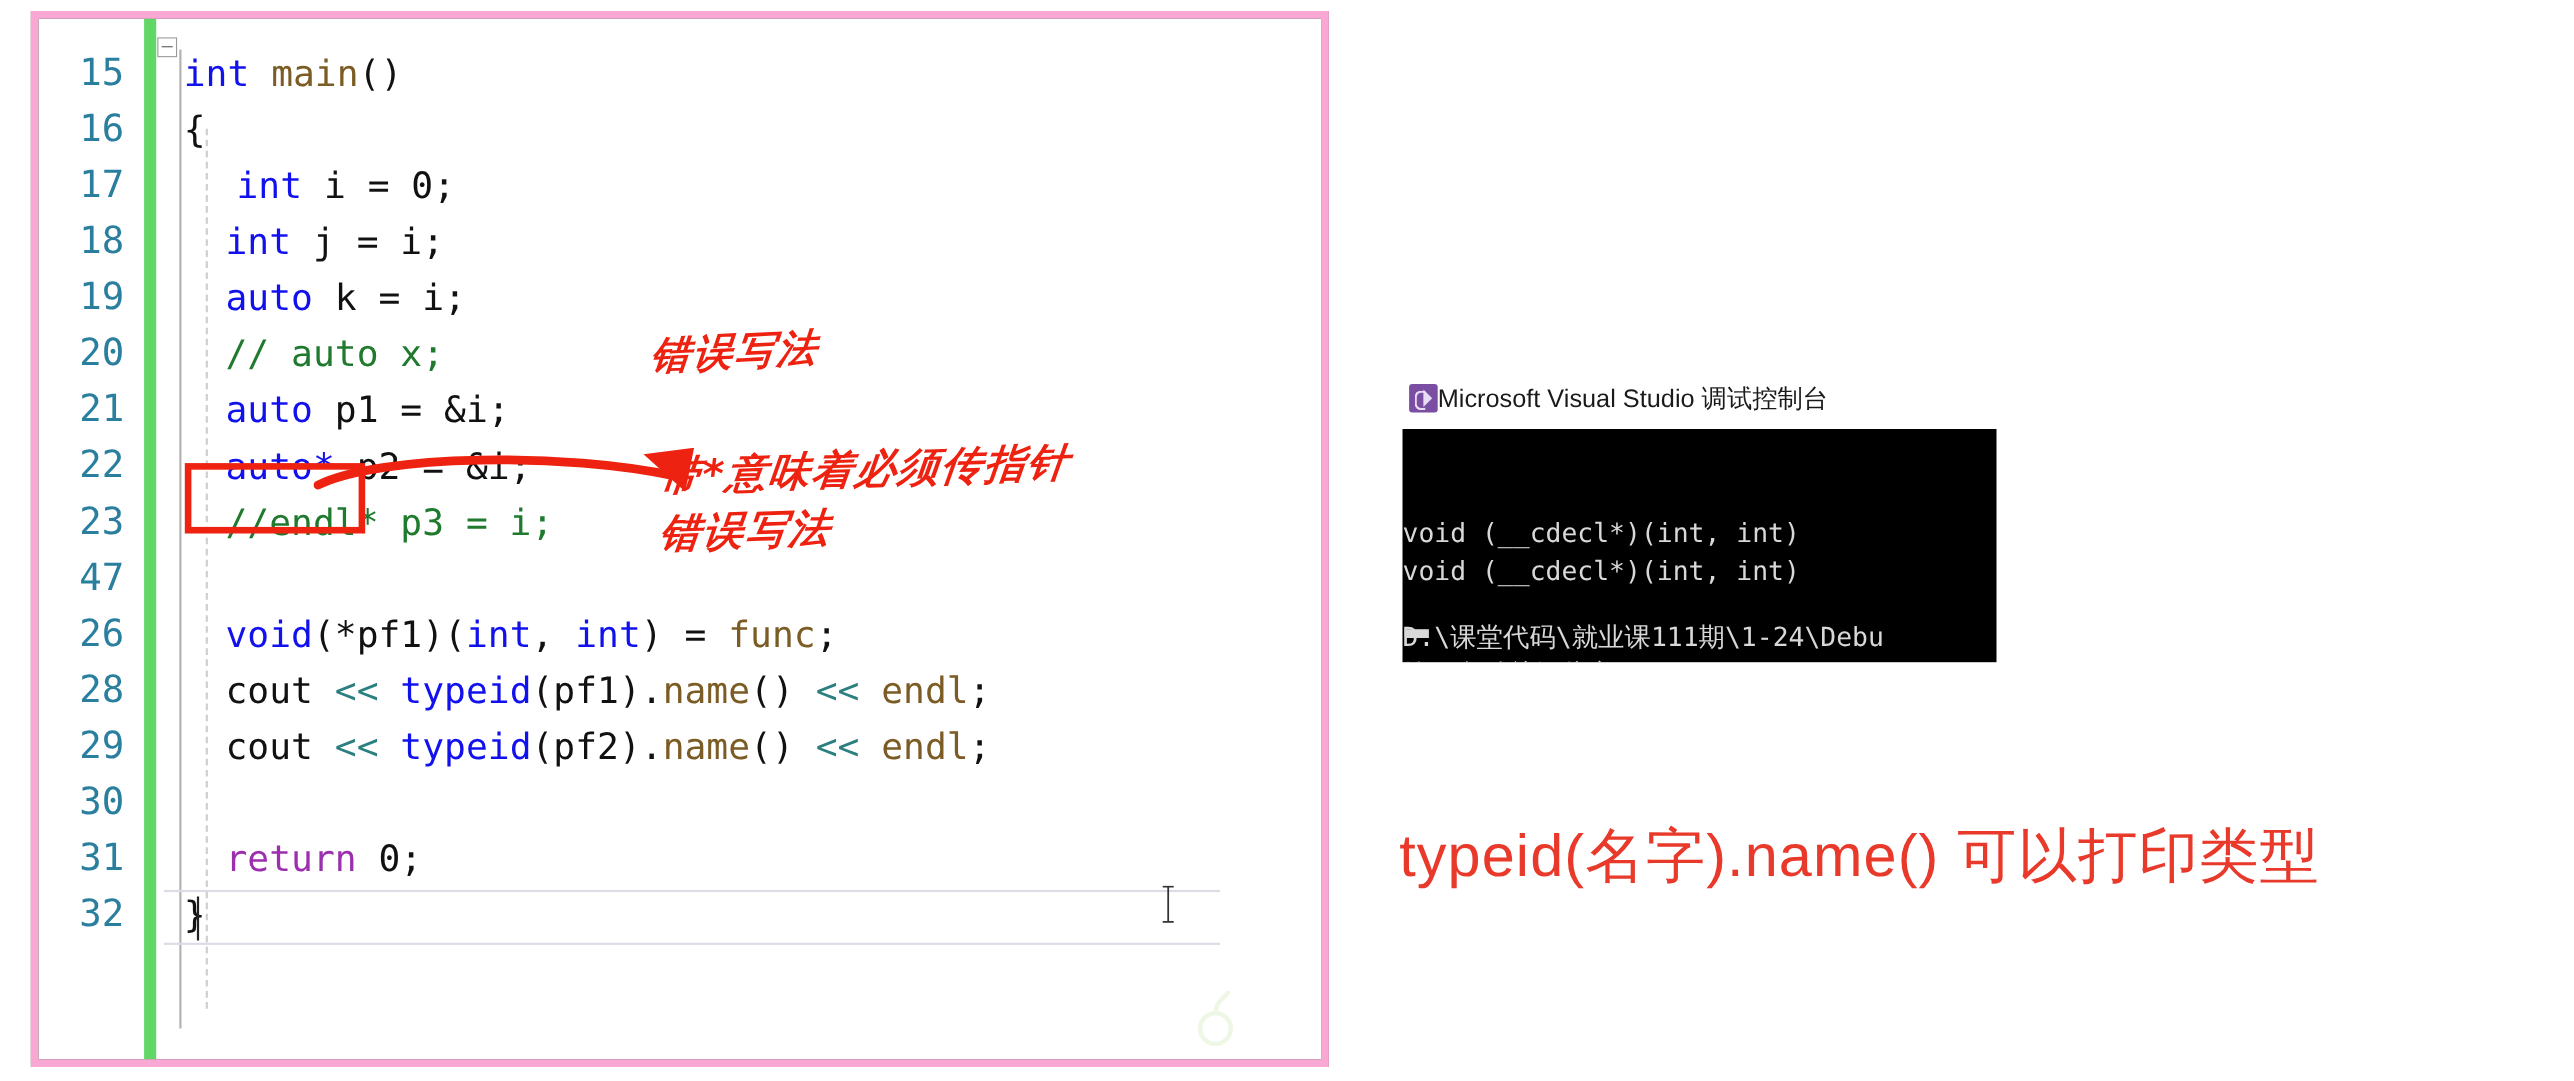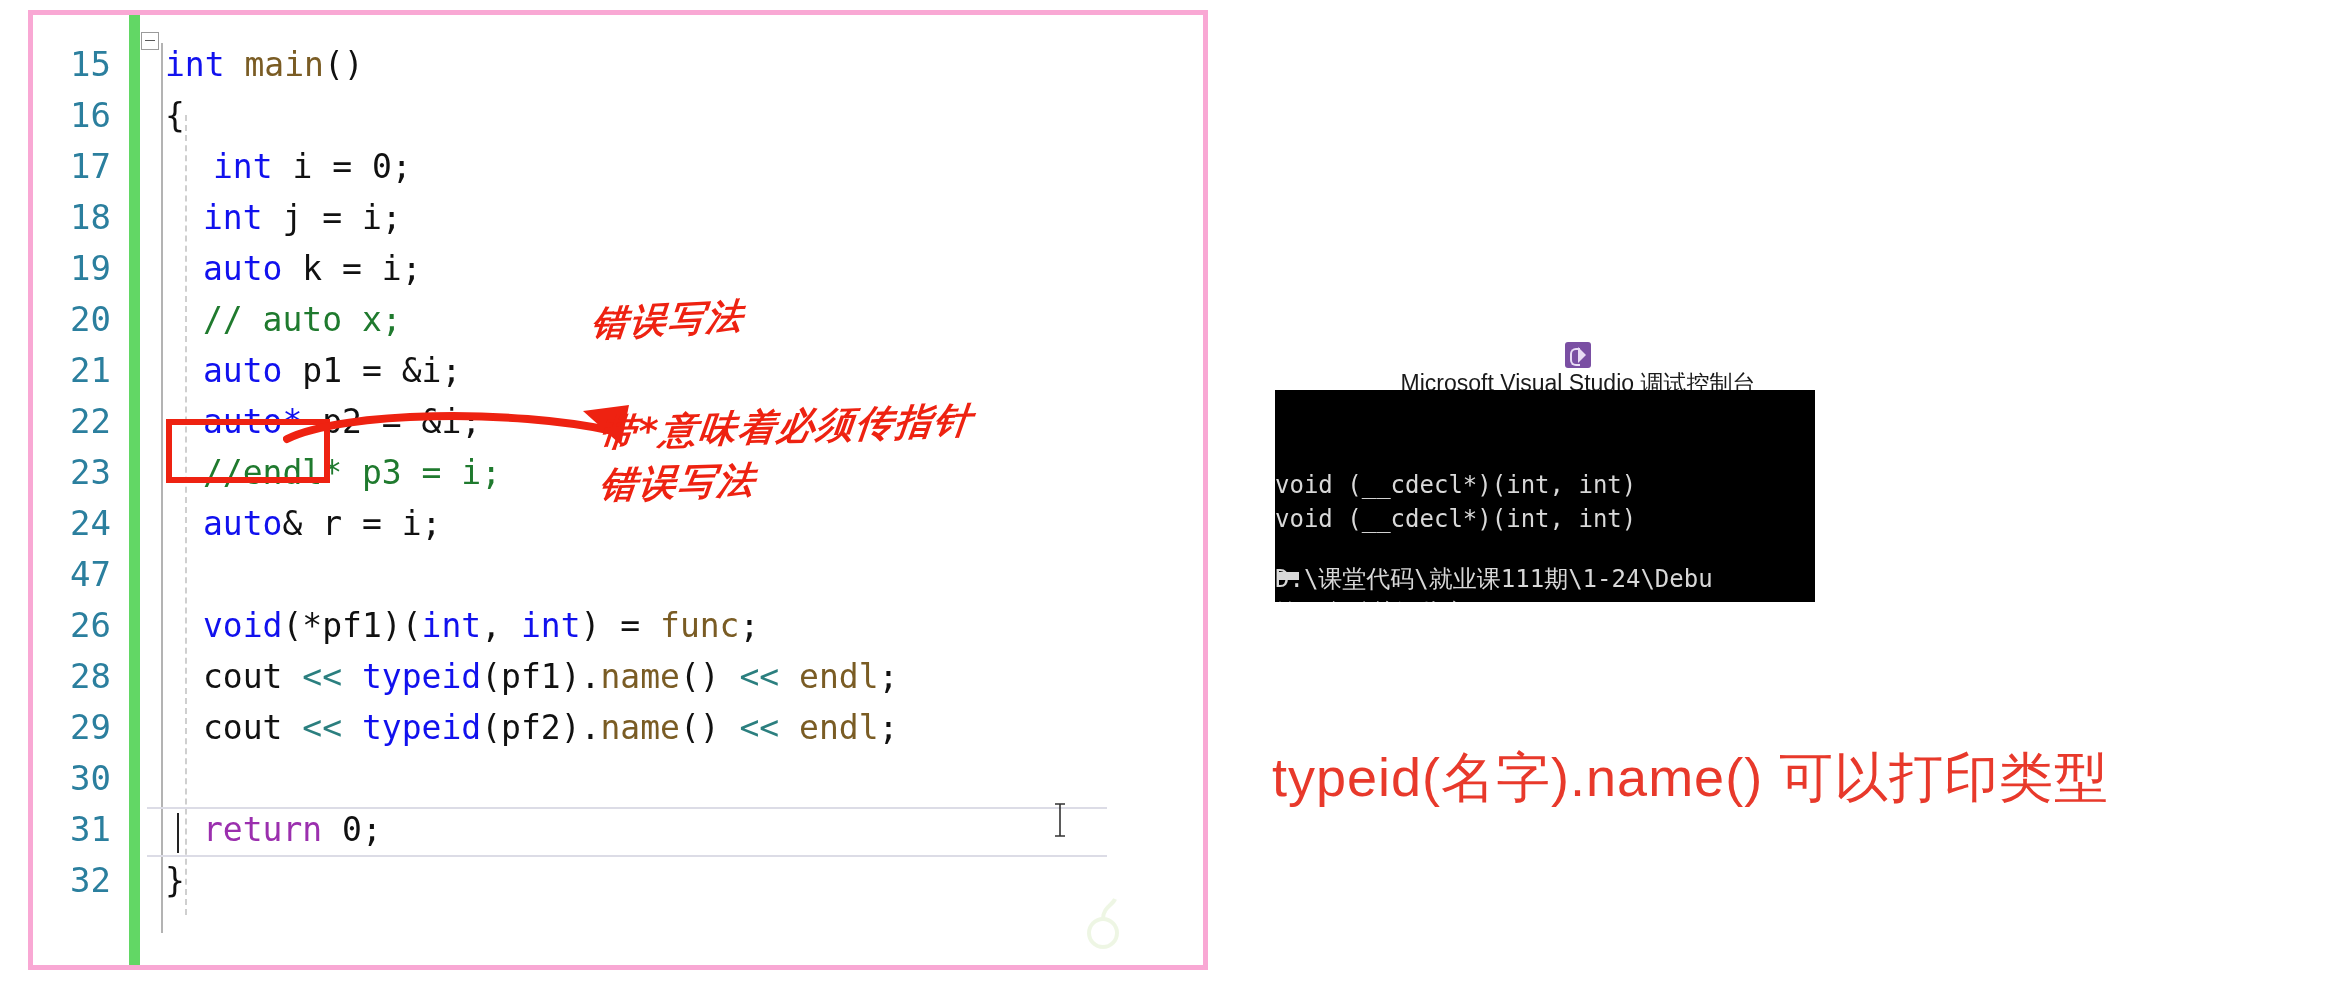--- a/index.html
+++ b/index.html
@@ -19,21 +19,21 @@
     background: #ffffff;
   }
 
   
   .editor-frame {
     position: absolute;
     left: 28px;
     top: 10px;
     width: 1180px;
     height: 960px;
-    border: 5px solid #f9a8d4;
+    border: 7px solid #f9a8d4;
     box-sizing: border-box;
     background: #737373;
     overflow: hidden;
   }
 
   .editor-inner {
     position: absolute;
     inset: 0;
     background: #ffffff;
   }
@@ -229,21 +229,20 @@
     left: 1275px;
     top: 342px;
     width: 600px;
   }
   .console-title {
     display: flex;
     align-items: center;
     height: 40px;
     padding-left: 6px;
     background: #ffffff;
-    flex-direction: column;
   }
   .vs-icon {
     width: 26px;
     height: 26px;
     background: #7a4fa3;
     border-radius: 3px;
     position: relative;
     flex: 0 0 auto;
   }
   .vs-icon::before {
@@ -331,21 +330,20 @@
       <div class="code-rows" id="code-rows">
           <div class="code-row"><span class="gutter">15</span><span class="code-text" style="left: 132px;"><span class="kw">int</span><span class="op"> </span><span class="fn">main</span><span class="punct">()</span></span></div>
           <div class="code-row"><span class="gutter">16</span><span class="code-text" style="left: 132px;"><span class="punct">{</span></span></div>
           <div class="code-row"><span class="gutter">17</span><span class="code-text" style="left: 170px; margin-left: 10px;"><span class="kw">int</span><span class="op"> i = </span><span class="num">0</span><span class="punct">;</span></span></div>
           <div class="code-row"><span class="gutter">18</span><span class="code-text" style="left: 170px;"><span class="kw">int</span><span class="op"> j = i;</span></span></div>
           <div class="code-row"><span class="gutter">19</span><span class="code-text" style="left: 170px;"><span class="kw">auto</span><span class="op"> k = i;</span></span></div>
           <div class="code-row"><span class="gutter">20</span><span class="code-text" style="left: 170px; text-align: center;"><span class="cmt">// auto x;</span></span></div>
           <div class="code-row"><span class="gutter">21</span><span class="code-text" style="left: 170px;"><span class="kw">auto</span><span class="op"> p1 = &amp;i;</span></span></div>
           <div class="code-row"><span class="gutter">22</span><span class="code-text" style="left: 170px;"><span class="kw">auto*</span><span class="op"> p2 = &amp;i;</span></span></div>
           <div class="code-row"><span class="gutter">23</span><span class="code-text" style="left: 170px;"><span class="cmt">//endl* p3 = i;</span></span></div>
-          <div class="code-row"><span class="gutter">24</span><span class="code-text" style="left: 170px;"><span class="kw">auto</span><span class="op">&amp; r = i;</span></span></div>
           <div class="code-row"><span class="gutter">47</span><span class="code-text" style="left: 170px;"><span class="op"></span></span></div>
           <div class="code-row"><span class="gutter">26</span><span class="code-text" style="left: 170px;"><span class="kw">void</span><span class="op">(*pf1)(</span><span class="kw">int</span><span class="op">, </span><span class="kw">int</span><span class="op">) = </span><span class="fn">func</span><span class="punct">;</span></span></div>
           <div class="code-row"><span class="gutter">28</span><span class="code-text" style="left: 170px;"><span class="ident">cout</span><span class="stream"> &lt;&lt; </span><span class="typeid">typeid</span><span class="op">(pf1).</span><span class="fn">name</span><span class="op">() </span><span class="stream">&lt;&lt; </span><span class="fn">endl</span><span class="punct">;</span></span></div>
           <div class="code-row"><span class="gutter">29</span><span class="code-text" style="left: 170px;"><span class="ident">cout</span><span class="stream"> &lt;&lt; </span><span class="typeid">typeid</span><span class="op">(pf2).</span><span class="fn">name</span><span class="op">() </span><span class="stream">&lt;&lt; </span><span class="fn">endl</span><span class="punct">;</span></span></div>
           <div class="code-row"><span class="gutter">30</span><span class="code-text" style="left: 170px;"><span class="op"></span></span></div>
           <div class="code-row"><span class="gutter">31</span><span class="code-text" style="left: 170px;"><span class="kw-ret">return</span><span class="op"> </span><span class="num">0</span><span class="punct">;</span></span></div>
           <div class="code-row"><span class="gutter">32</span><span class="code-text" style="left: 132px;"><span class="punct">}</span></span></div>
         </div>
 
       <div class="current-line"></div>

